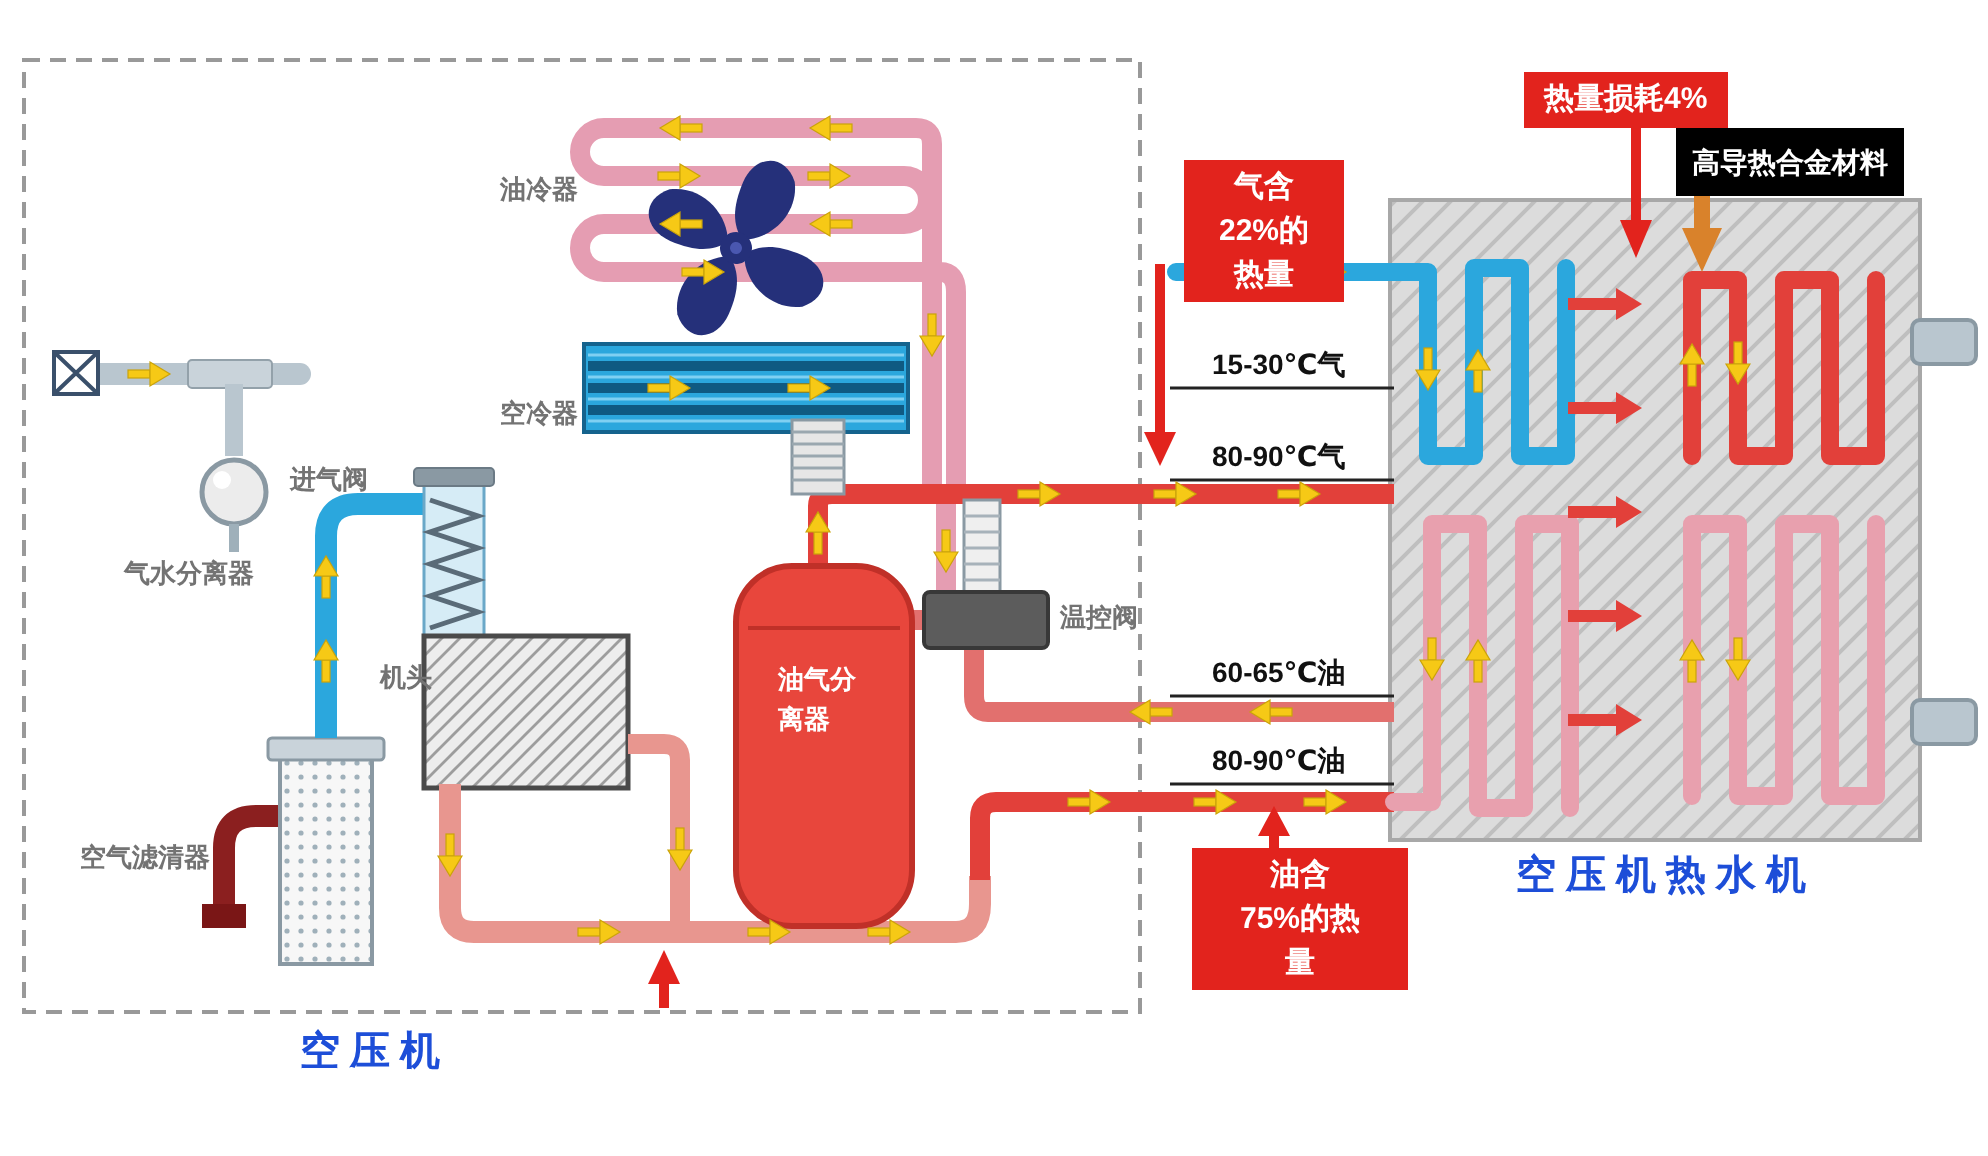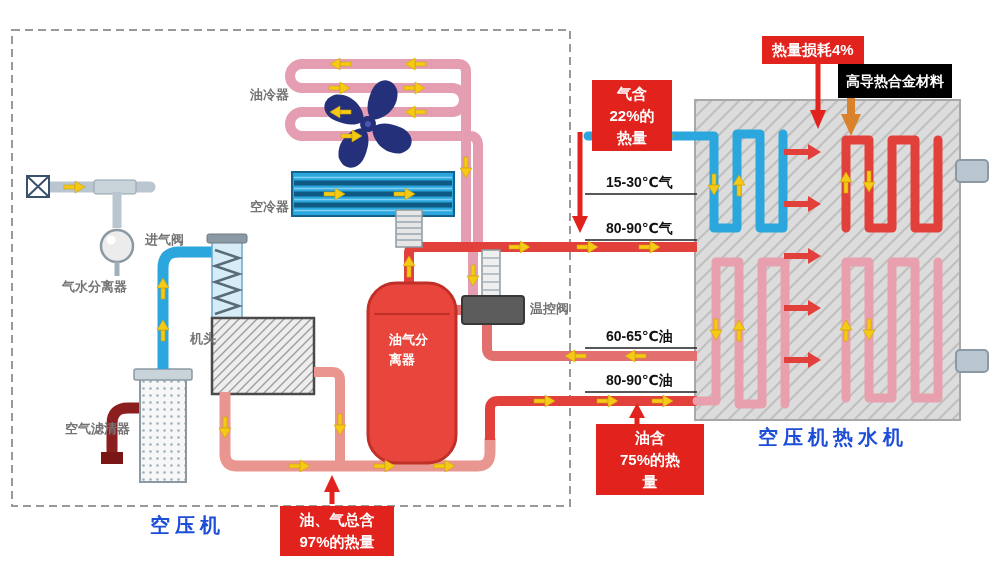--- a/index.html
+++ b/index.html
@@ -203,21 +203,21 @@
     <use href="#fa" transform="translate(846,330) rotate(270)"></use>
     <use href="#fa" transform="translate(869,330) rotate(90)"></use>
   </g>
 </svg>
 
 <div class="lbl" style="left:250px;top:86px">油冷器</div>
 <div class="lbl" style="left:250px;top:198px">空冷器</div>
 <div class="lbl" style="left:145px;top:231px">进气阀</div>
 <div class="lbl" style="left:62px;top:278px">气水分离器</div>
 <div class="lbl" style="left:190px;top:330px">机头</div>
-<div class="lbl" style="left:65px;top:420px">空气滤清器</div>
+<div class="lbl" style="left:40px;top:420px">空气滤清器</div>
 <div class="lbl" style="left:530px;top:300px">温控阀</div>
 <div class="vessel-lbl" style="left:389px;top:330px">油气分离器</div>
 
 <div class="pl" style="left:606px;top:174px">15-30℃气</div>
 <div class="pl" style="left:606px;top:220px">80-90℃气</div>
 <div class="pl" style="left:606px;top:328px">60-65℃油</div>
 <div class="pl" style="left:606px;top:372px">80-90℃油</div>
 
 <div class="callout nowrap" style="left:762px;top:36px">热量损耗4%</div>
 <div class="callout orange" style="left:838px;top:64px">高导热合金材料</div>
@@ -225,21 +225,17 @@
 <div class="callout" style="left:592px;top:80px;width:80px">
   <div>气含</div>
   <div>22%的热量</div>
 </div>
 
 <div class="callout" style="left:596px;top:424px;width:108px">
   <div>油含</div>
   <div>75%的热量</div>
 </div>
 
-<div class="callout" style="left:280px;top:506px;width:114px">
-  <div>油、气总含</div>
-  <div>97%的热量</div>
-</div>
 
 <div class="big" style="left:150px;top:512px">空压机</div>
 <div class="big" style="left:758px;top:424px">空压机热水机</div>
 
 </div>
 
 </body></html>

